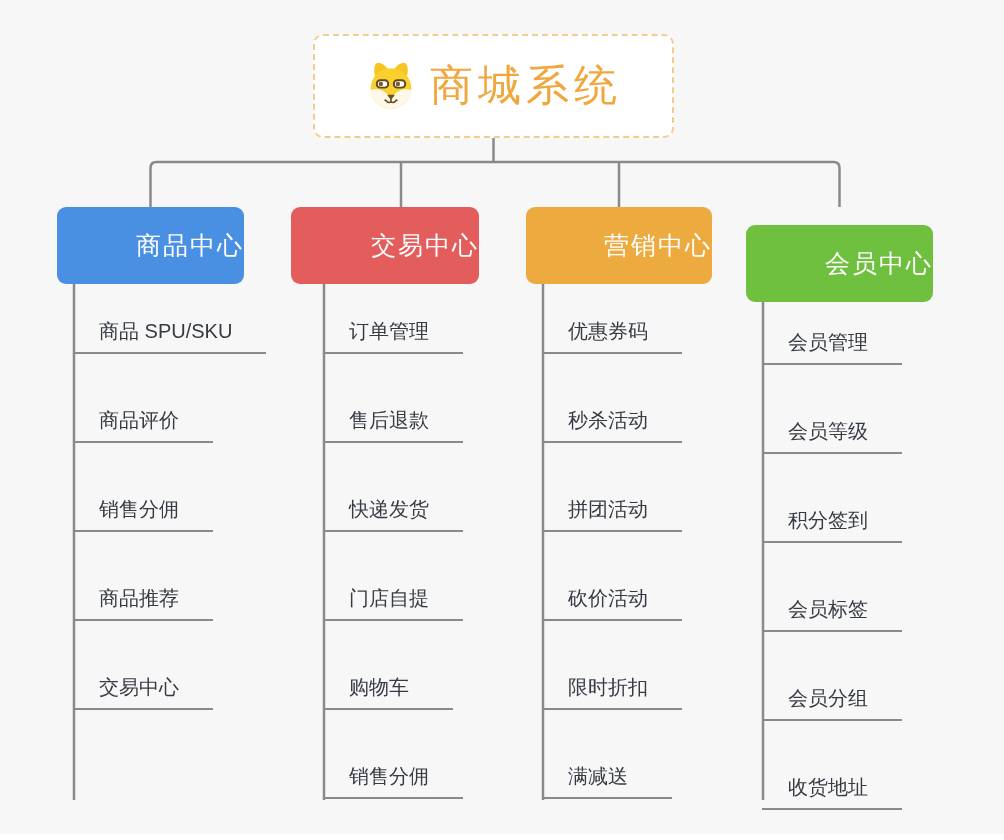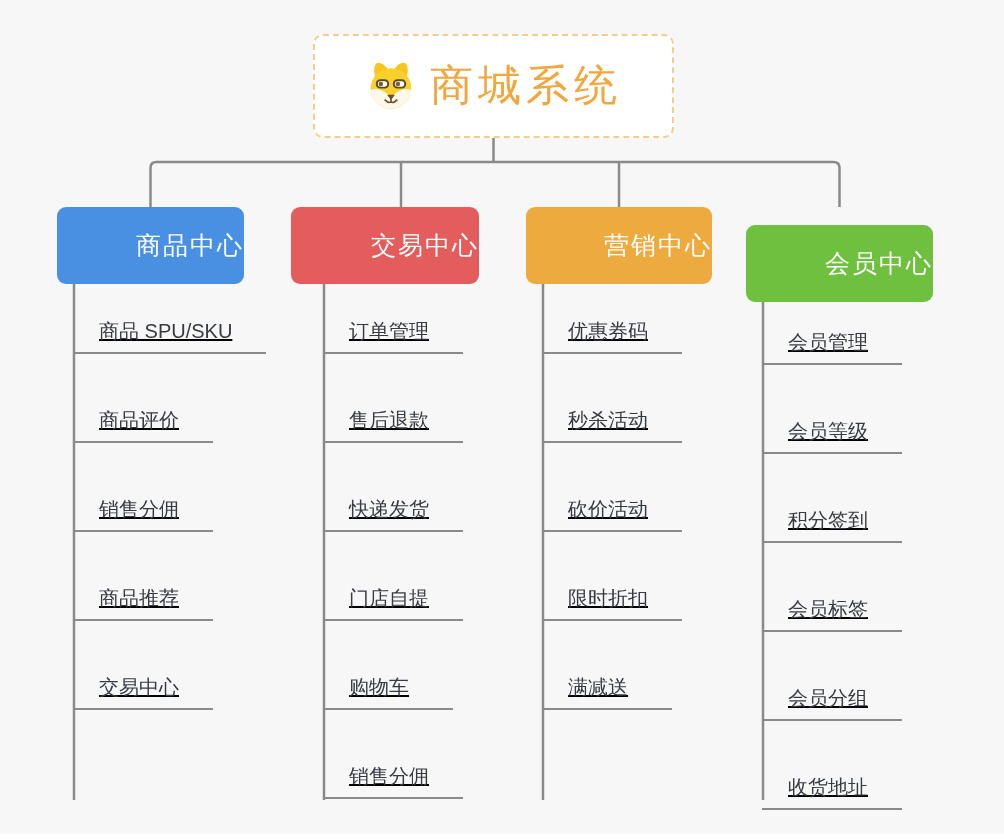--- a/index.html
+++ b/index.html
@@ -38,21 +38,20 @@
   .child-list{
     position:absolute;margin:0;padding:0;list-style:none;z-index:1;
   }
   .child-item{
     height:89px;
     display:flex;align-items:flex-end;
     width:max-content;min-width:130px;
     box-sizing:border-box;
     border-bottom:2.5px solid var(--line,#8a8a8a);
     padding:0 34px 7px 26px;
-    text-decoration:underline;
   }
   .child-label{
     font-size:20px;color:var(--item-text,#363a42);white-space:nowrap;
   }
   .bottom-strip{
     position:absolute;left:0;bottom:0;width:100%;height:6px;
     background:#fff;z-index:3;
   }
 </style>
 </head>
@@ -135,20 +134,23 @@
         <span class="branch-label">营销中心</span>
       </div>
       <ul class="child-list" style="left: 542px; top: 265px;">
         <li class="child-item">
           <span class="child-label">优惠券码</span>
         </li>
         <li class="child-item">
           <span class="child-label">秒杀活动</span>
         </li>
         <li class="child-item">
+          <span class="child-label">拼团活动</span>
+        </li>
+        <li class="child-item">
           <span class="child-label">砍价活动</span>
         </li>
         <li class="child-item">
           <span class="child-label">限时折扣</span>
         </li>
         <li class="child-item">
           <span class="child-label">满减送</span>
         </li>
       </ul>
       <div class="branch-box" style="left: 746px; top: 225px; width: 187px; background: rgb(112, 192, 64);">

